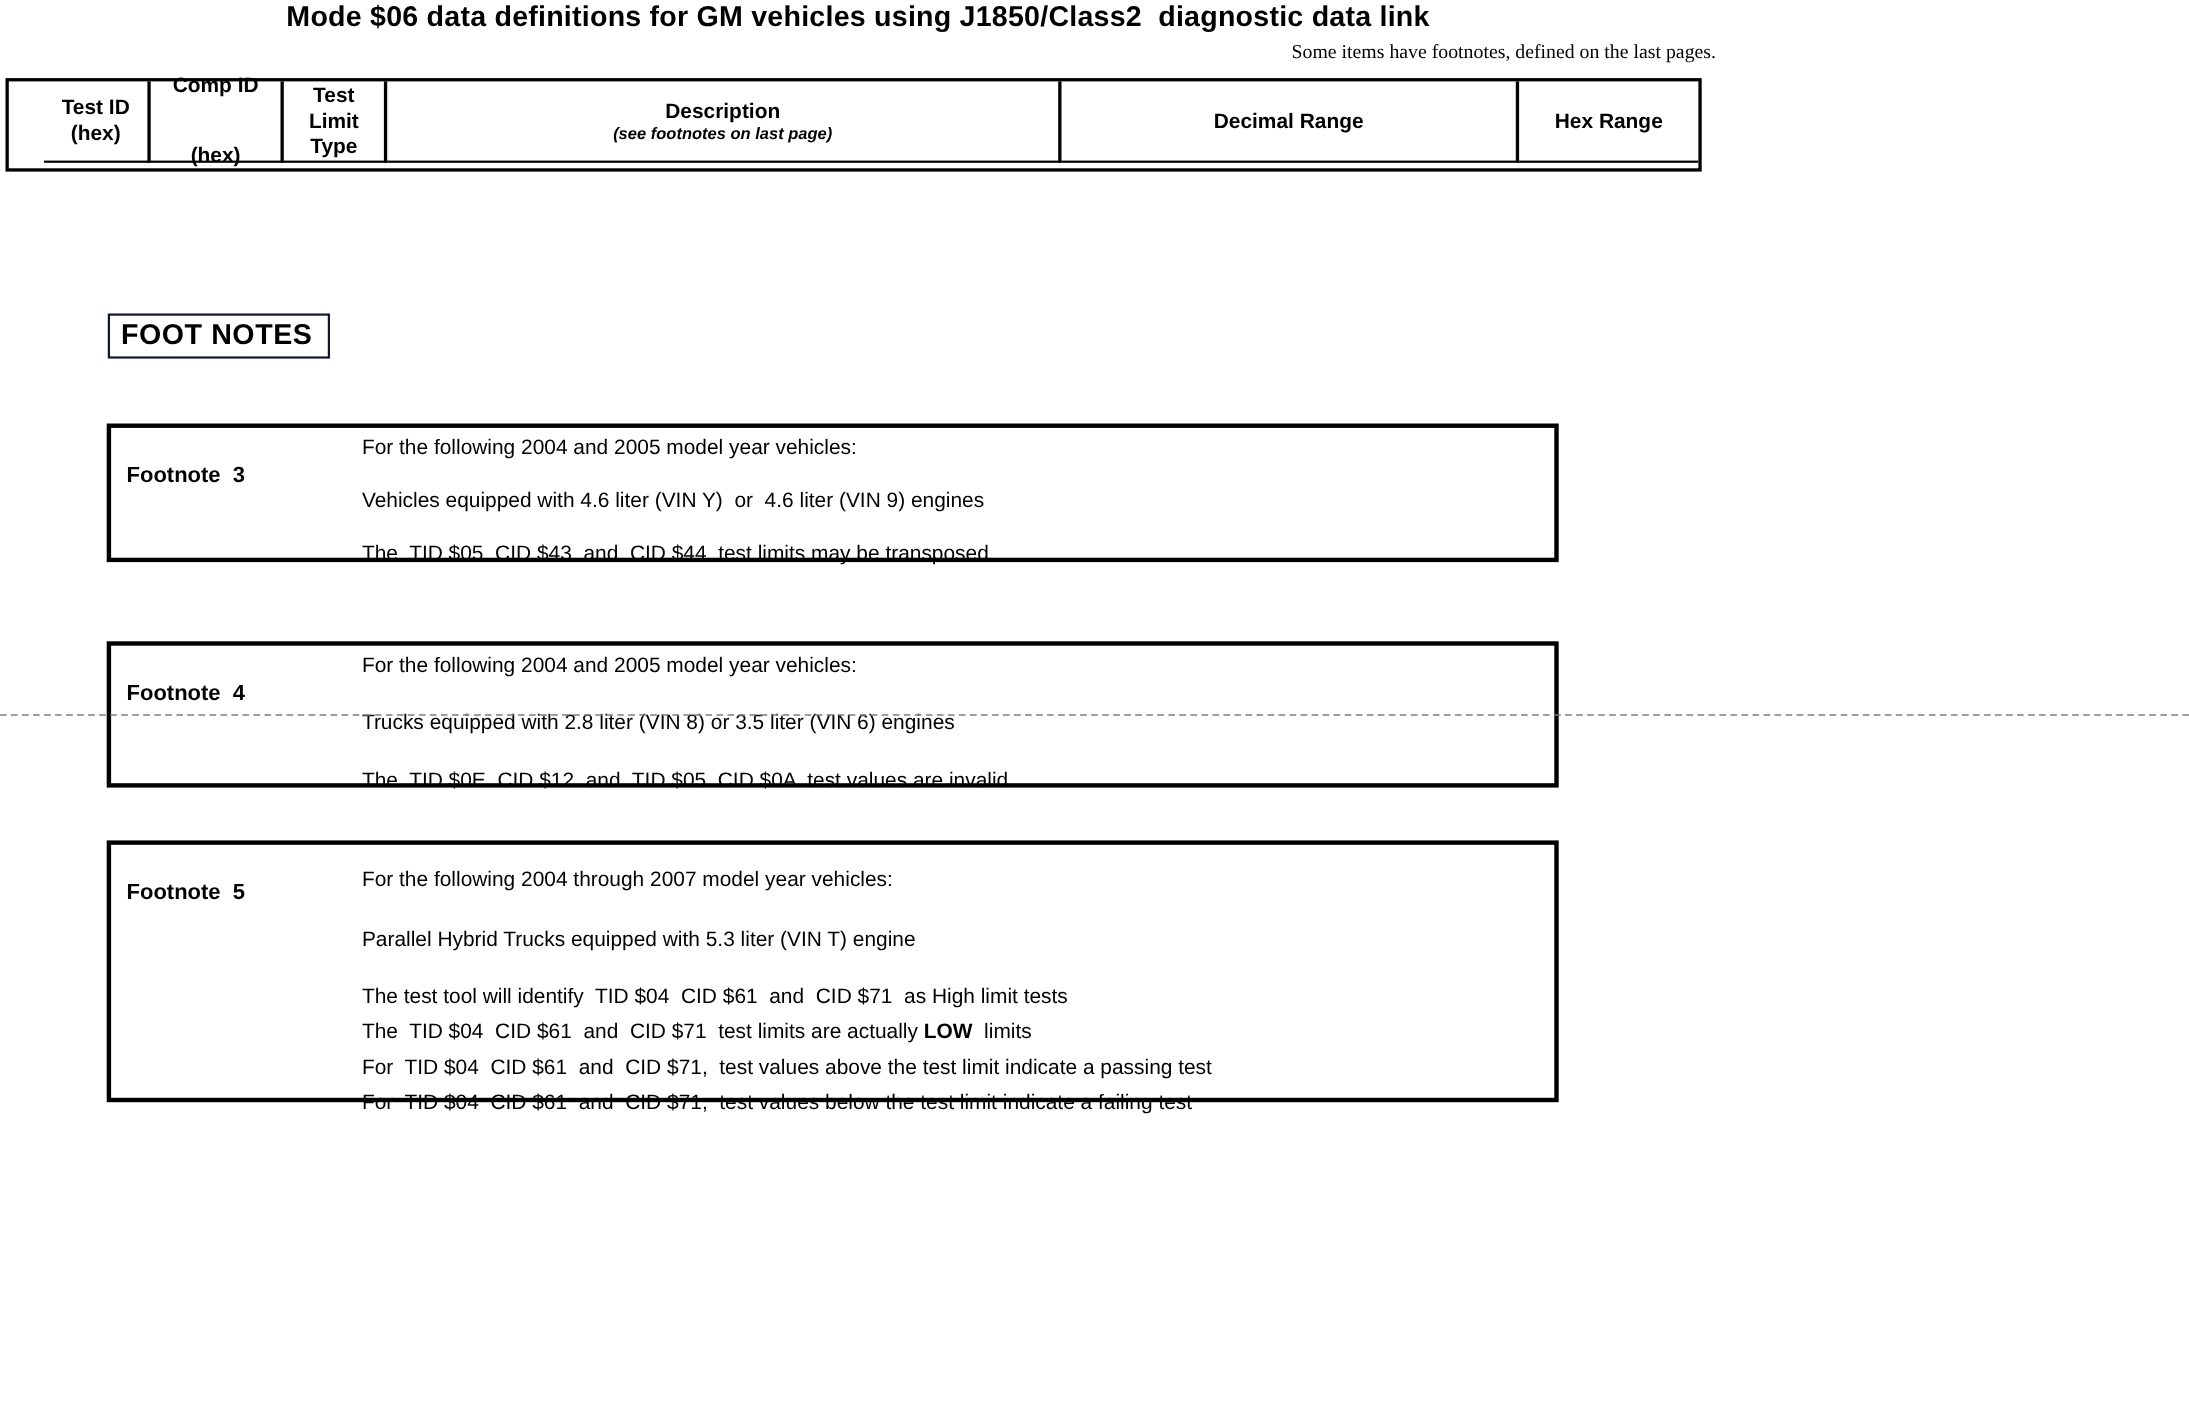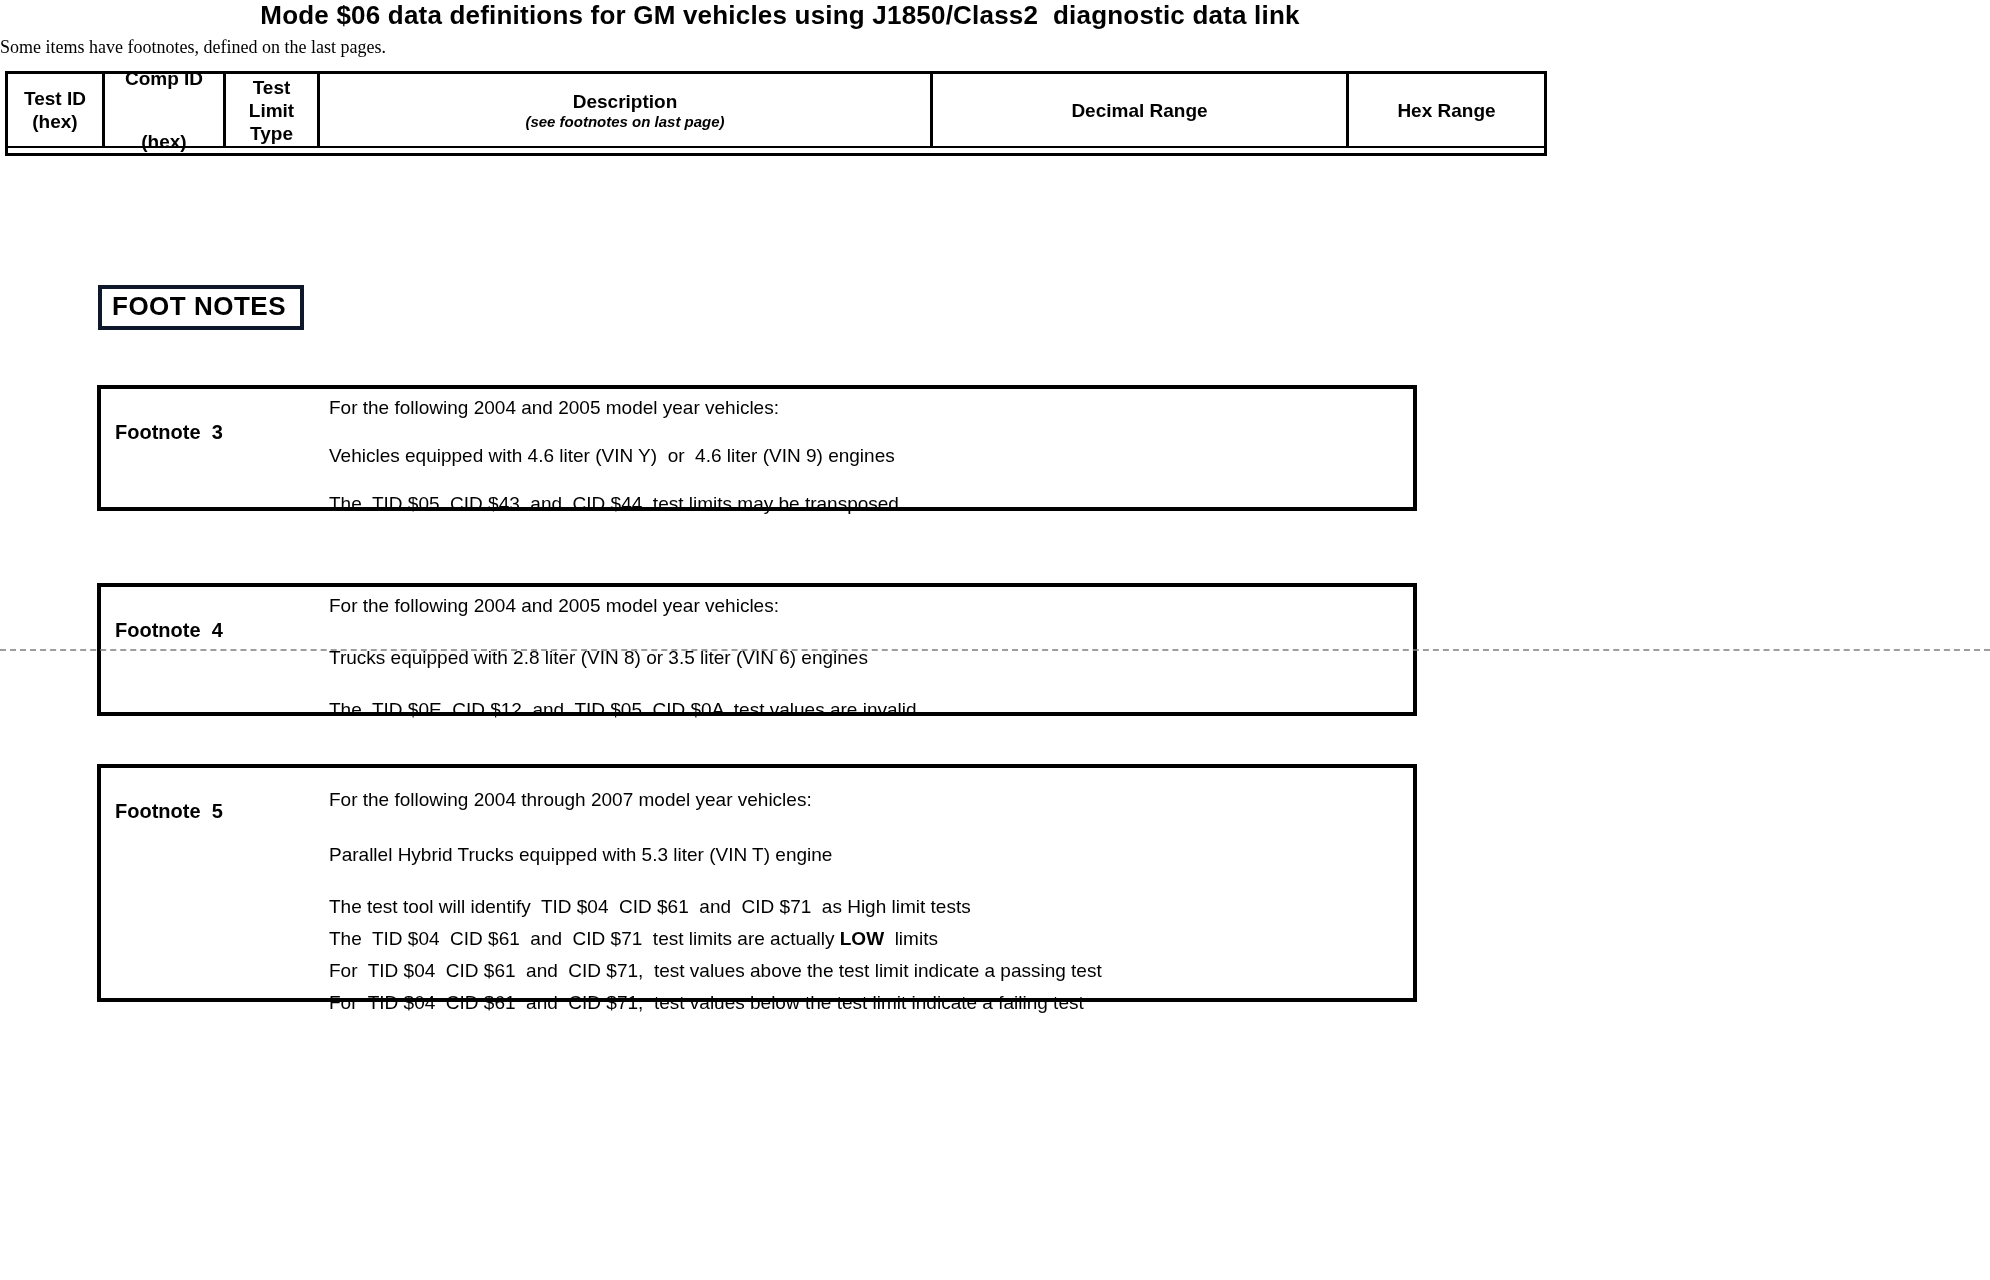--- a/index.html
+++ b/index.html
@@ -14,46 +14,46 @@
   .page { position: absolute; inset: 0; background: #fff; }
 
   
   .doc-title {
     position: absolute; top: 0; left: 0; width: 1560px;
     text-align: center; font-size: 26px; font-weight: bold;
     white-space: pre-wrap; letter-spacing: 0.2px;
   }
   .doc-subtitle {
     position: absolute; top: 37px; left: 0; width: 1560px;
-    text-align: left; font-family: "Liberation Serif", serif; font-size: 18px;
+    text-align: right; font-family: "Liberation Serif", serif; font-size: 18px;
   }
 
   
   .header-table {
     position: absolute; left: 5px; top: 71px; width: 1542px; height: 85px;
     border: 3px solid #000; display: flex; padding-bottom: 5px; background: #fff;
   }
   .hcell {
     border-right: 3px solid #000; border-bottom: 2px solid #000;
     display: flex; flex-direction: column; align-items: center; justify-content: center;
     font-weight: bold; font-size: 19px; line-height: 23px; text-align: center;
   }
   .hcell:last-child { border-right: none; }
-  .c-testid  { width: 97px; }
+  .c-testid  { width: 97px; margin-left: 32px; }
   .c-compid  { width: 121px; gap: 40px; }
   .c-limit   { width: 94px; }
   .c-desc    { width: 613px; }
   .c-decimal { width: 416px; }
   .c-hex     { flex: 1; }
   .hnote { font-style: italic; font-size: 15px; font-weight: bold; line-height: 18px; }
 
   
   .footnotes-heading {
     position: absolute; left: 98px; top: 285px;
-    border: 4px solid #0f172a; padding: 2px 14px 4px 10px;
+    border: 2px solid #0f172a; padding: 2px 14px 4px 10px;
     font-size: 26px; font-weight: bold; letter-spacing: 0.5px;
     background: #fff;
   }
 
   
   .fnbox {
     position: absolute; left: 97px; width: 1320px;
     border: 4px solid #000; background: #fff;
   }
   .fn3 { top: 385px; height: 126px; }

